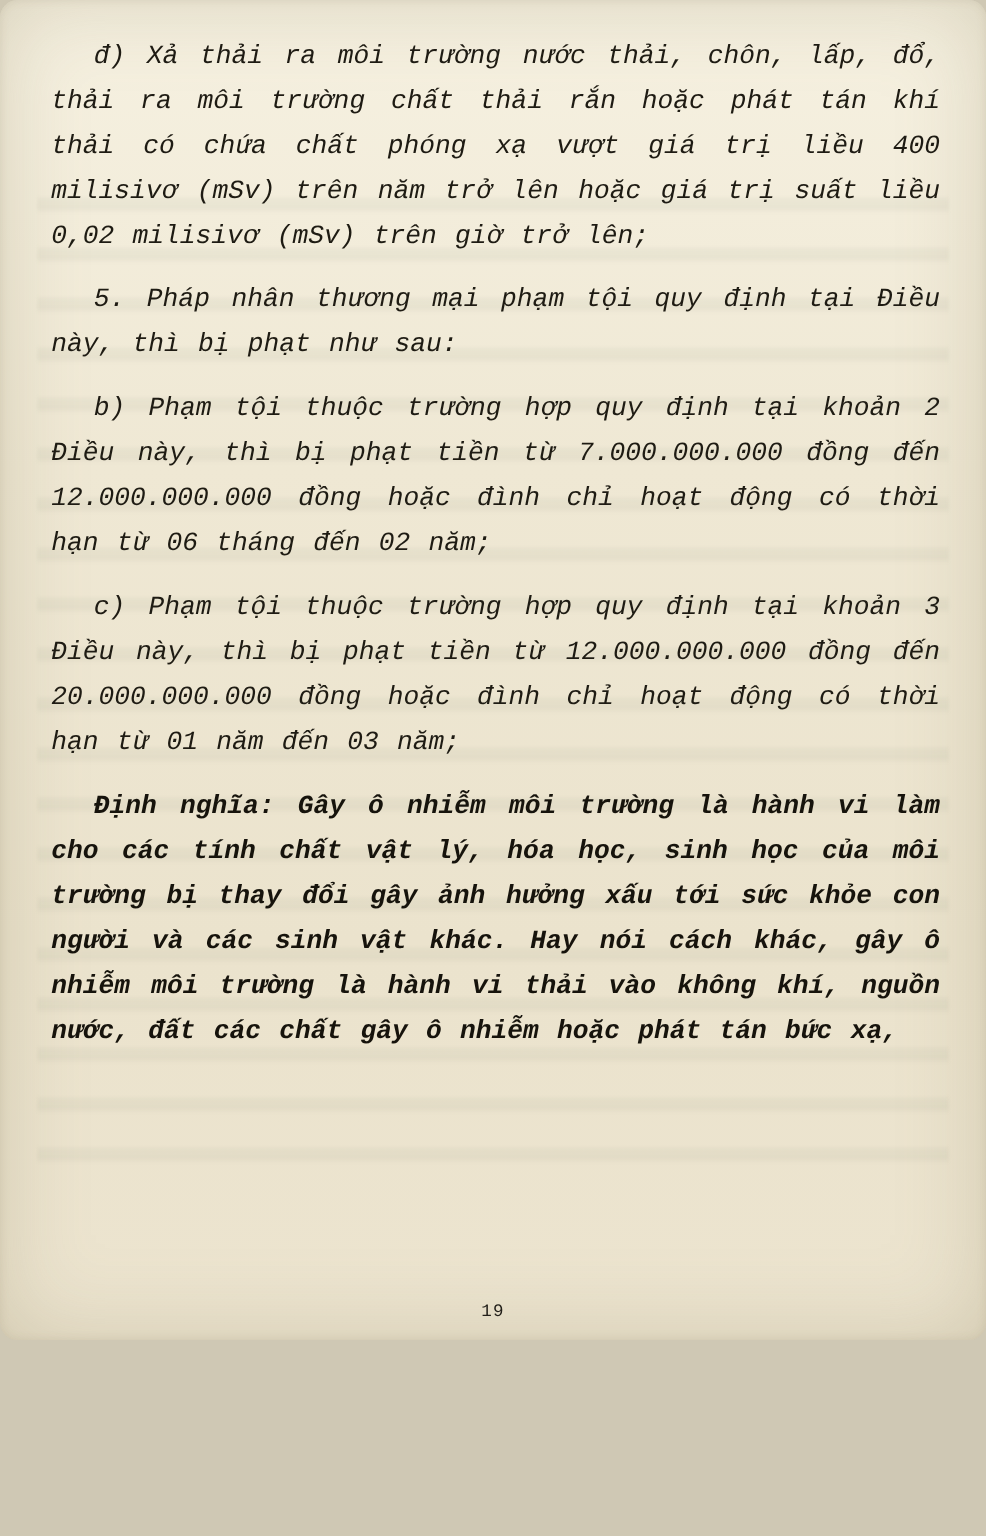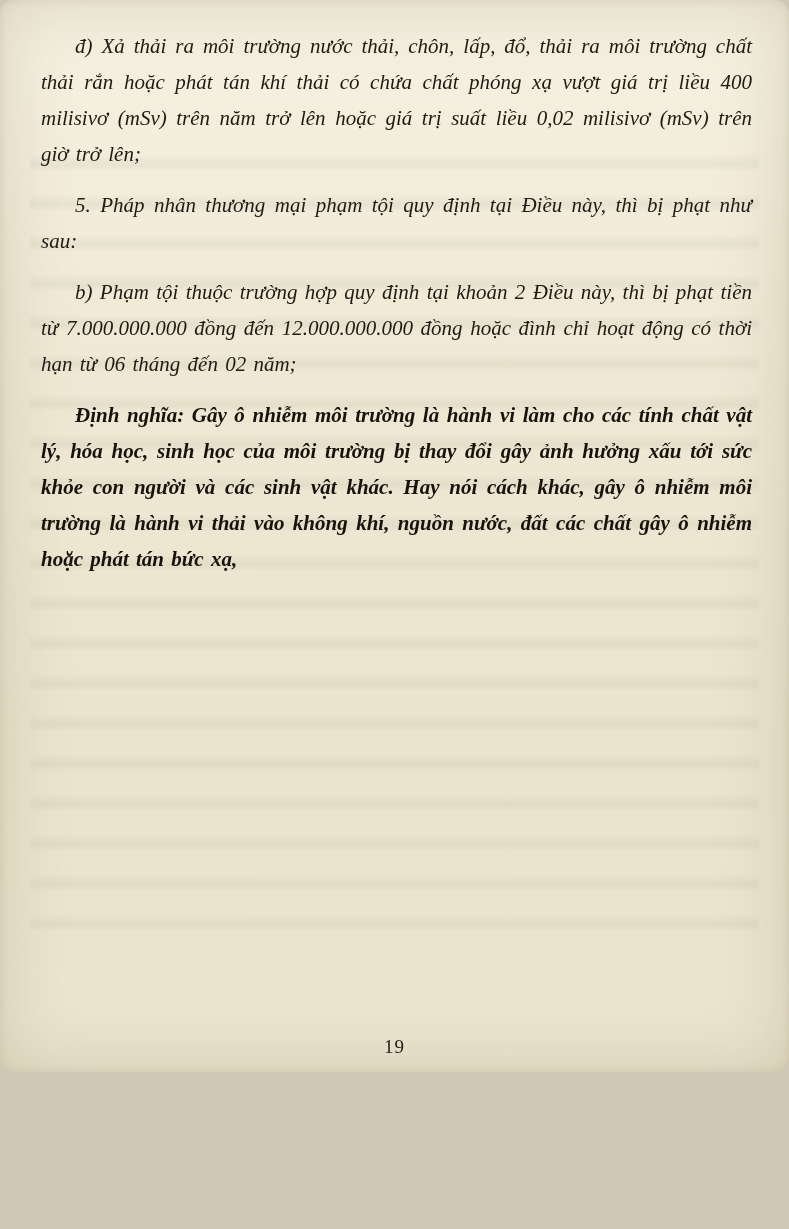--- a/index.html
+++ b/index.html
@@ -8,21 +8,21 @@
     background: #cfc8b4;
   }
   .page {
     position: relative;
     width: 789px;
     height: 1072px;
     margin: 0 auto;
     background: linear-gradient(180deg, #f6f1e1 0%, #efe8d4 35%, #ebe3cd 70%, #ece4cf 100%);
     box-shadow: inset 0 0 70px rgba(140, 128, 95, 0.28), inset 0 0 8px rgba(120, 110, 80, 0.15);
     overflow: hidden;
-    font-family: Liberation Serif, serif;
+    font-family: Liberation Mono, monospace;
     color: #1c1a14;
     border-radius: 14px;
   }
   
   .show-through {
     position: absolute;
     left: 30px;
     right: 30px;
     top: 140px;
     bottom: 120px;
@@ -61,32 +61,33 @@
   .def-label {
     font-weight: 700;
   }
   .page-number {
     position: absolute;
     bottom: 14px;
     left: 0;
     width: 100%;
     text-align: center;
     font-style: normal;
-    font-size: 19px;
+    font-size: 14px;
     letter-spacing: 1px;
     color: #23201a;
   }
 </style>
 </head>
 <body>
 
 <div class="page">
   <div class="show-through"></div>
 
   <div class="content">
     <p>đ) Xả thải ra môi trường nước thải, chôn, lấp, đổ, thải ra môi trường chất thải rắn hoặc phát tán khí thải có chứa chất phóng xạ vượt giá trị liều 400 milisivơ (mSv) trên năm trở lên hoặc giá trị suất liều 0,02 milisivơ (mSv) trên giờ trở lên;</p>
     <p>5. Pháp nhân thương mại phạm tội quy định tại Điều này, thì bị phạt như sau:</p>
     <p>b) Phạm tội thuộc trường hợp quy định tại khoản 2 Điều này, thì bị phạt tiền từ 7.000.000.000 đồng đến 12.000.000.000 đồng hoặc đình chỉ hoạt động có thời hạn từ 06 tháng đến 02 năm;</p>
+    <p>c) Phạm tội thuộc trường hợp quy định tại khoản 3 Điều này, thì bị phạt tiền từ 12.000.000.000 đồng đến 20.000.000.000 đồng hoặc đình chỉ hoạt động có thời hạn từ 01 năm đến 03 năm;</p>
     <p class="definition"><span class="def-label">Định nghĩa:</span><span> Gây ô nhiễm môi trường là hành vi làm cho các tính chất vật lý, hóa học, sinh học của môi trường bị thay đổi gây ảnh hưởng xấu tới sức khỏe con người và các sinh vật khác. Hay nói cách khác, gây ô nhiễm môi trường là hành vi thải vào không khí, nguồn nước, đất các chất gây ô nhiễm hoặc phát tán bức xạ,</span></p>
   </div>
 
   <div class="page-number">19</div>
 </div>
 
 </body></html>

